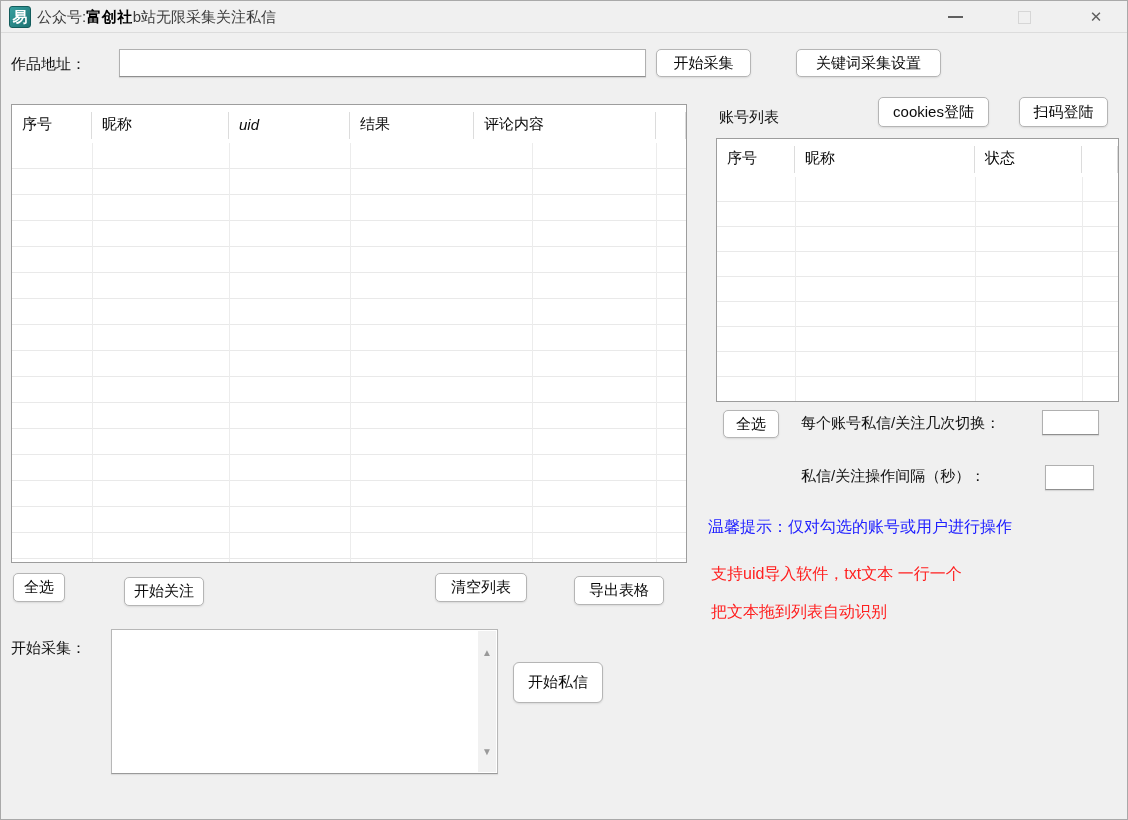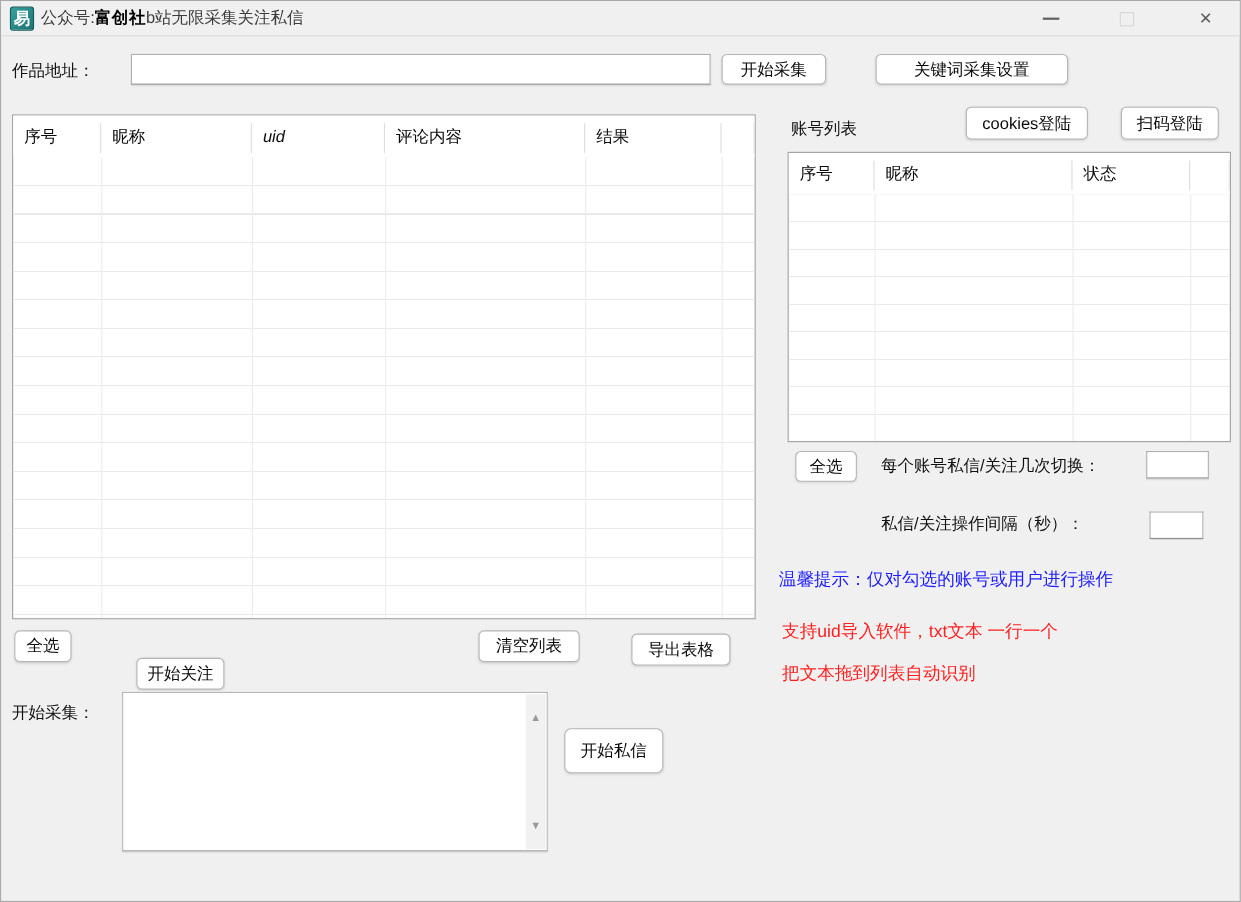--- a/index.html
+++ b/index.html
@@ -100,29 +100,29 @@
         <div class="square"></div>
       </div>
     <div class="winbtn close">
         <span>✕</span>
       </div>
   </div>
 
   <div class="lbl" style="left:10px; top:54px;">作品地址：</div>
   <input class="txt" style="left: 118px; top: 48px; width: 527px; height: 28px;" type="text" value="">
   <div class="btn" style="left:655px; top:48px; width:95px; height:28px;font-family:Liberation Mono, monospace;">开始采集</div>
-  <div class="btn" style="left:795px; top:48px; width:175px; height:28px;">关键词采集设置</div>
+  <div class="btn" style="left:795px; top:48px; width:145px; height:28px;">关键词采集设置</div>
 
   <div class="table" style="left:10px; top:103px; width:676px; height:459px;">
     <div class="thead">
       <div class="th" style="width:80px;">序号</div>
       <div class="th" style="width:137px;">昵称</div>
       <div class="th" style="width:121px;font-style:italic;">uid</div>
+      <div class="th" style="width:124px;">结果</div>
       <div class="th" style="width:182px;">评论内容</div>
-      <div class="th" style="width:124px;">结果</div>
       <div class="th" style="flex:1;"></div>
     </div>
     <div class="tbody rows26"></div>
     <div class="vline" style="left:80px;"></div>
     <div class="vline" style="left:217px;"></div>
     <div class="vline" style="left:338px;"></div>
     <div class="vline" style="left:520px;"></div>
     <div class="vline" style="left:644px;"></div>
   </div>
 
@@ -147,21 +147,21 @@
   <div class="lbl" style="left:800px; top:413px;">每个账号私信/关注几次切换：</div>
   <input class="txt" style="left: 1041px; top: 409px; width: 57px; height: 25px;" type="text" value="">
   <div class="lbl" style="left:800px; top:466px;">私信/关注操作间隔（秒）：</div>
   <input class="txt" style="left: 1044px; top: 464px; width: 49px; height: 25px;" type="text" value="">
 
   <div class="tip-blue" style="left:707px; top:516px;">温馨提示：仅对勾选的账号或用户进行操作</div>
   <div class="tip-red" style="left:710px; top:563px;">支持uid导入软件，txt文本 一行一个</div>
   <div class="tip-red" style="left:710px; top:601px;">把文本拖到列表自动识别</div>
 
   <div class="btn" style="left:12px;  top:572px; width:52px; height:29px;">全选</div>
-  <div class="btn" style="left:123px; top:597px; width:80px; height:29px;">开始关注</div>
+  <div class="btn" style="left:123px; top:576px; width:80px; height:29px;">开始关注</div>
   <div class="btn" style="left:418px; top:572px; width:92px; height:29px;margin-left:16px;">清空列表</div>
   <div class="btn" style="left:573px; top:575px; width:90px; height:29px;">导出表格</div>
 
   <div class="lbl" style="left:10px; top:638px;">开始采集：</div>
   <div class="dm-box">
     <textarea style=""></textarea>
     <div class="scrolltrack">
       <div class="scrollarrow up">▲</div>
       <div class="scrollarrow down">▼</div>
     </div>

